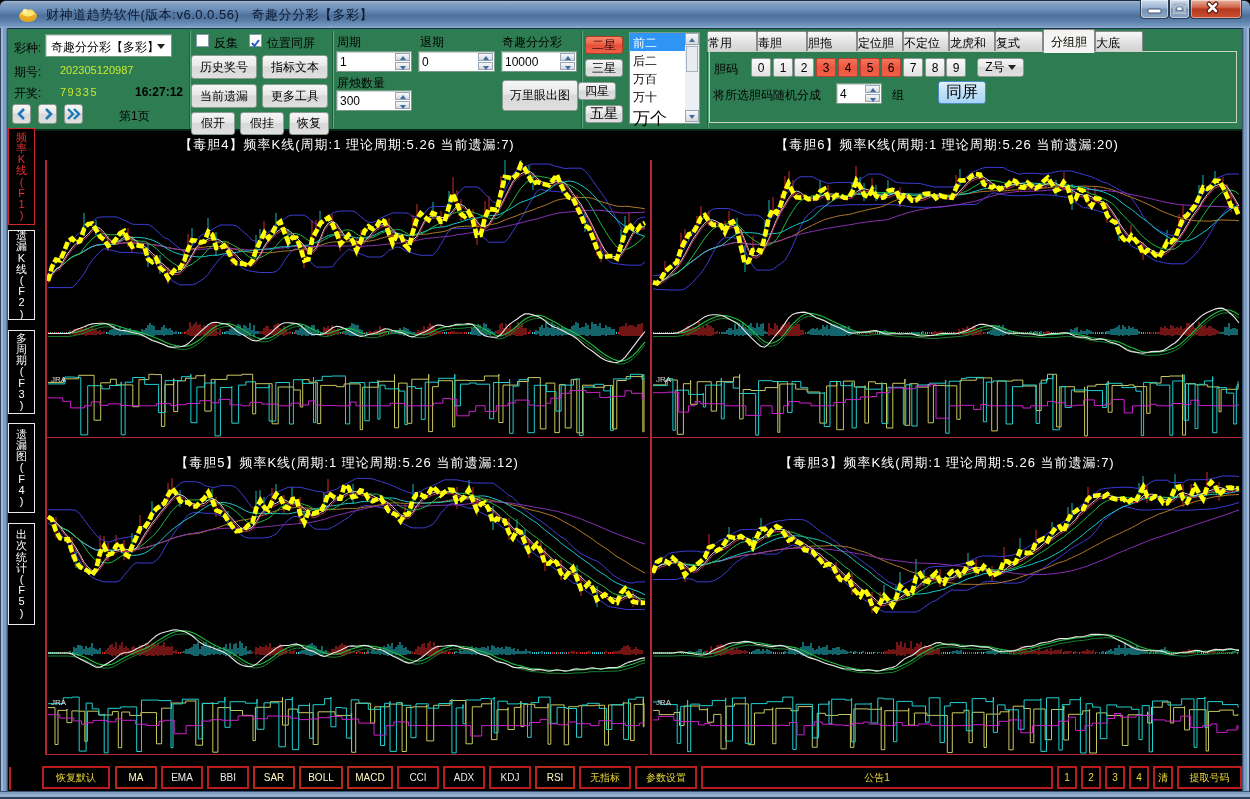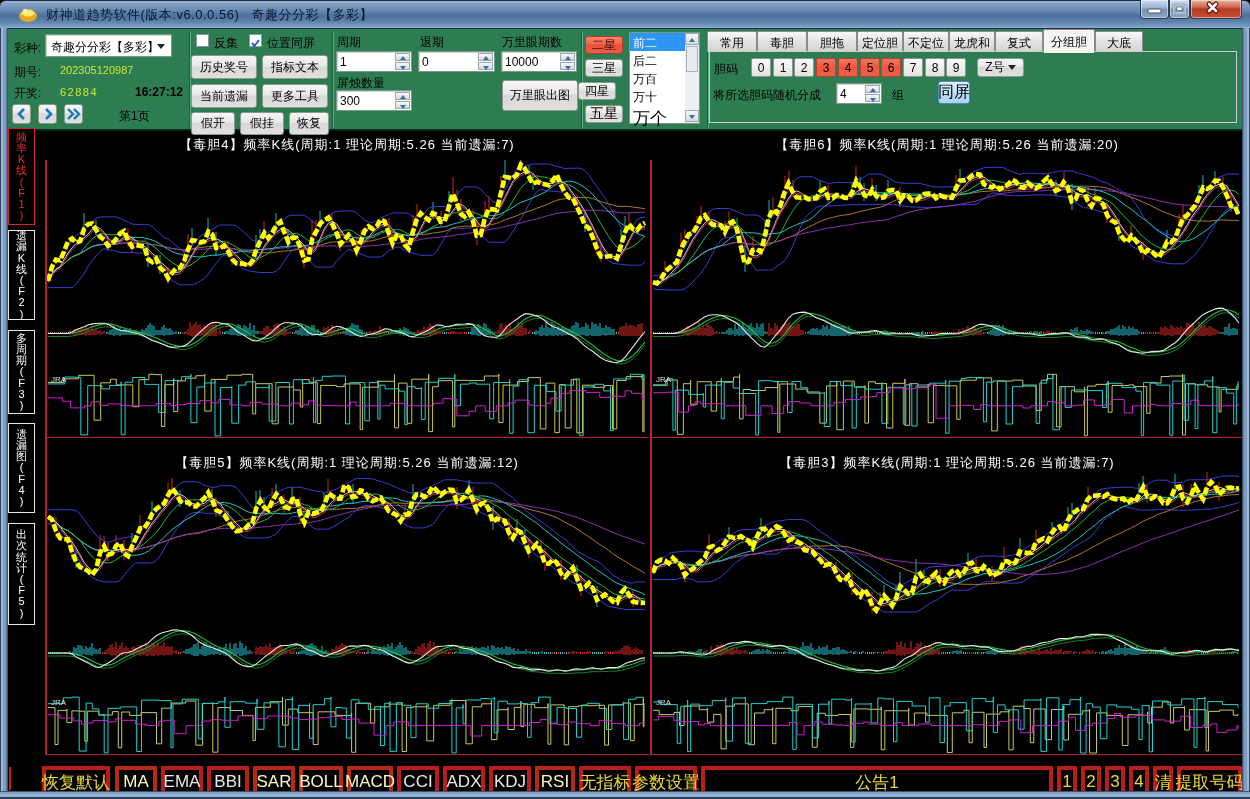--- a/index.html
+++ b/index.html
@@ -19,28 +19,28 @@
 .ylbl{position:absolute;font-size:11px;color:#c8e830;white-space:nowrap}
 .inp{position:absolute;background:#fff;border:1px solid #7a9a88;box-shadow:inset 1px 1px 0 #c8d8d0}
 .spin{position:absolute;right:1px;top:1px;width:15px;height:17px}
 .sb{width:15px;height:8px;background:linear-gradient(#f8f8f8,#d8d8d8);border:1px solid #98a8b8;margin-bottom:1px;position:relative}
 .tri-up{position:absolute;left:3.5px;top:2px;width:0;height:0;border-left:3.5px solid transparent;border-right:3.5px solid transparent;border-bottom:4px solid #3a6ea5}
 .tri-dn{position:absolute;left:3.5px;top:2.5px;width:0;height:0;border-left:3.5px solid transparent;border-right:3.5px solid transparent;border-top:4px solid #3a6ea5}
 .wbtn{position:absolute;background:linear-gradient(#f6f6f6,#e8e8e8 45%,#d8d8d8 50%,#e0e0e0);border:1px solid #8a9a90;border-radius:3px;color:#000;text-align:center;display:flex;align-items:center;justify-content:center;white-space:nowrap}
 .rbtn{position:absolute;background:linear-gradient(#f8886a,#f06048 45%,#e8503a 50%,#ee6048);border:1px solid #b03928;border-radius:3px;color:#311;text-align:left;display:flex;align-items:center;justify-content:center;white-space:nowrap}
 .sep{position:absolute;width:2px;background:linear-gradient(90deg,#1e5e3a 0 1px,#5fa985 1px 2px)}
 .cb{position:absolute;width:13px;height:13px;background:#fff;border:1px solid #8898a8}
-.tab{position:absolute;top:31px;height:21px;background:linear-gradient(#f8f8f8,#e0e0e0 55%,#d2d2d2);border:1px solid #8a8a8a;border-bottom:none;border-radius:2px 2px 0 0;font-size:12px;color:#000;text-align:center;padding-top:3px}
+.tab{position:absolute;top:31px;height:21px;background:linear-gradient(#f8f8f8,#e0e0e0 55%,#d2d2d2);border:1px solid #8a8a8a;border-bottom:none;border-radius:2px 2px 0 0;font-size:12px;color:#000;text-align:left;padding-top:3px}
 .tabactive{position:absolute;top:29px;height:24px;background:#f4f4f2;border:1px solid #8a8a8a;border-bottom:none;border-radius:2px 2px 0 0;font-size:12px;color:#000;text-align:center;padding-top:4px;z-index:3}
 .tabpane{position:absolute;left:709px;top:51px;width:528px;height:72px;border:1px solid #c8d0c8;background:#2e7d52}
 .numbtn{position:absolute;top:58px;width:20px;height:19px;background:linear-gradient(#fafafa,#e2e2e2);border:1px solid #8a9a90;border-radius:2px;font-size:12px;color:#000;text-align:center;padding-top:2px}
 .numbtn.red{background:linear-gradient(#f4765c,#ee5540 50%,#f06048);border-color:#b84030}
 .sidetab{position:absolute;left:8px;width:27px;color:#fff;background:#000;font-size:11px;text-align:center;line-height:11.2px;border:1px solid #e8e8e8;overflow:hidden;display:flex;flex-direction:column;justify-content:center}
 .chead{position:absolute;color:#fff;font-size:13px;letter-spacing:1px;white-space:nowrap;transform:translateX(-50%);font-family:"Liberation Sans",sans-serif}
-.bbtn{position:absolute;top:766px;height:32px;background:#000;border:4px solid #b91c1c;color:#e8d838;font-size:17px;display:flex;align-items:center;justify-content:center;white-space:nowrap}
+.bbtn{position:absolute;top:766px;height:23px;background:#000;border:2px solid #b91c1c;color:#e8d838;font-size:10px;display:flex;align-items:center;justify-content:center;white-space:nowrap}
 .bbtn.red{border-color:#b82818;color:#fef9c3}
 .bbtn.white{color:#e8e8e8}
 </style></head><body>
 <div class="abs" style="left:8px;top:131px;width:1234px;height:660px;background:#000"></div>
 <div class="titlebar"></div>
 <svg class="abs" style="left:17px;top:3px" width="22" height="22" viewBox="0 0 22 22">
 <ellipse cx="11" cy="13" rx="9" ry="6" fill="#e8a820"></ellipse>
 <path d="M2.5 13 Q5 7 8 6.5 L14 6.5 Q17 7 19.5 13 Q16 9.5 11 9.5 Q6 9.5 2.5 13Z" fill="#f8d850"></path>
 <ellipse cx="11" cy="10.5" rx="6" ry="3" fill="#fce878"></ellipse>
 <circle cx="8" cy="8" r="2.2" fill="#fff7c0" opacity="0.8"></circle>
@@ -60,21 +60,21 @@
 </svg></div>
 <div class="toolbar"></div>
 <div class="lbl" style="left:14px;top:40px">彩种:</div>
 <div class="inp" style="left:45px;top:34px;width:127px;height:23px">
     <span style="position:absolute;left:5px;top:4px;font-size:12px">奇趣分分彩【多彩】</span>
     <i style="position:absolute;right:6px;top:9px;width:0;height:0;border-left:4.5px solid transparent;border-right:4.5px solid transparent;border-top:5px solid #222"></i>
   </div>
 <div class="lbl" style="left:14px;top:64px">期号:</div>
 <div class="ylbl" style="left:60px;top:64px">202305120987</div>
 <div class="lbl" style="left:14px;top:85px">开奖:</div>
-<div class="ylbl" style="left:60px;top:86px;letter-spacing:1.5px">62884</div>
+<div class="ylbl" style="left:60px;top:86px;letter-spacing:1.5px">79335</div>
 <div class="lbl" style="left:135px;top:85px;font-weight:bold">16:27:12</div>
 <div class="wbtn" style="left:12px;top:104px;width:19px;height:20px">
     <svg width="12" height="12" viewBox="0 0 12 12">
       <path d="M8 1 L3 6 L8 11" fill="none" stroke="#1a7ab8" stroke-width="2.6"></path>
     </svg>
   </div>
 <div class="wbtn" style="left:38px;top:104px;width:19px;height:20px">
     <svg width="12" height="12" viewBox="0 0 12 12">
       <path d="M4 1 L9 6 L4 11" fill="none" stroke="#1a7ab8" stroke-width="2.6"></path>
     </svg>
@@ -117,21 +117,21 @@
     <span style="position:absolute;left:3px;top:3px;font-size:12px">0</span>
     <div class="spin">
       <div class="sb">
         <i class="tri-up"></i>
       </div>
       <div class="sb">
         <i class="tri-dn"></i>
       </div>
     </div>
   </div>
-<div class="lbl" style="left:502px;top:34px">万里眼期数</div>
+<div class="lbl" style="left:502px;top:34px">奇趣分分彩</div>
 <div class="inp" style="left:501px;top:51px;width:76px;height:21px">
     <span style="position:absolute;left:3px;top:3px;font-size:12px">10000</span>
     <div class="spin">
       <div class="sb">
         <i class="tri-up"></i>
       </div>
       <div class="sb">
         <i class="tri-dn"></i>
       </div>
     </div>
@@ -199,21 +199,21 @@
     <div class="spin">
       <div class="sb">
         <i class="tri-up"></i>
       </div>
       <div class="sb">
         <i class="tri-dn"></i>
       </div>
     </div>
   </div>
 <div class="lbl" style="left:892px;top:87px">组</div>
-<div class="wbtn" style="left:938px;top:81px;width:32px;height:23px;background:linear-gradient(#def0fc,#bfe0f8 50%,#a8d4f4);border-color:#4c8cc0">同屏</div>
+<div class="wbtn" style="left:938px;top:81px;width:48px;height:23px;background:linear-gradient(#def0fc,#bfe0f8 50%,#a8d4f4);border-color:#4c8cc0">同屏</div>
 <div class="sidetab" style="top:128px;height:97px;color:#e03030;border-color:#d02828">频<br>率<br>K<br>线<br>(<br>F<br>1<br>)</div>
 <div class="sidetab" style="top:230px;height:90px">遗<br>漏<br>K<br>线<br>(<br>F<br>2<br>)</div>
 <div class="sidetab" style="top:330px;height:84px">多<br>周<br>期<br>(<br>F<br>3<br>)</div>
 <div class="sidetab" style="top:423px;height:90px">遗<br>漏<br>图<br>(<br>F<br>4<br>)</div>
 <div class="sidetab" style="top:523px;height:102px">出<br>次<br>统<br>计<br>(<br>F<br>5<br>)</div>
 <div class="chead" style="left:347px;top:136px">【毒胆4】频率K线(周期:1 理论周期:5.26 当前遗漏:7)</div>
 <div class="chead" style="left:947px;top:136px">【毒胆6】频率K线(周期:1 理论周期:5.26 当前遗漏:20)</div>
 <div class="chead" style="left:347px;top:454px">【毒胆5】频率K线(周期:1 理论周期:5.26 当前遗漏:12)</div>
 <div class="chead" style="left:947px;top:454px">【毒胆3】频率K线(周期:1 理论周期:5.26 当前遗漏:7)</div>
 <div class="abs" style="left:45px;top:160px;width:603px;height:278px">

